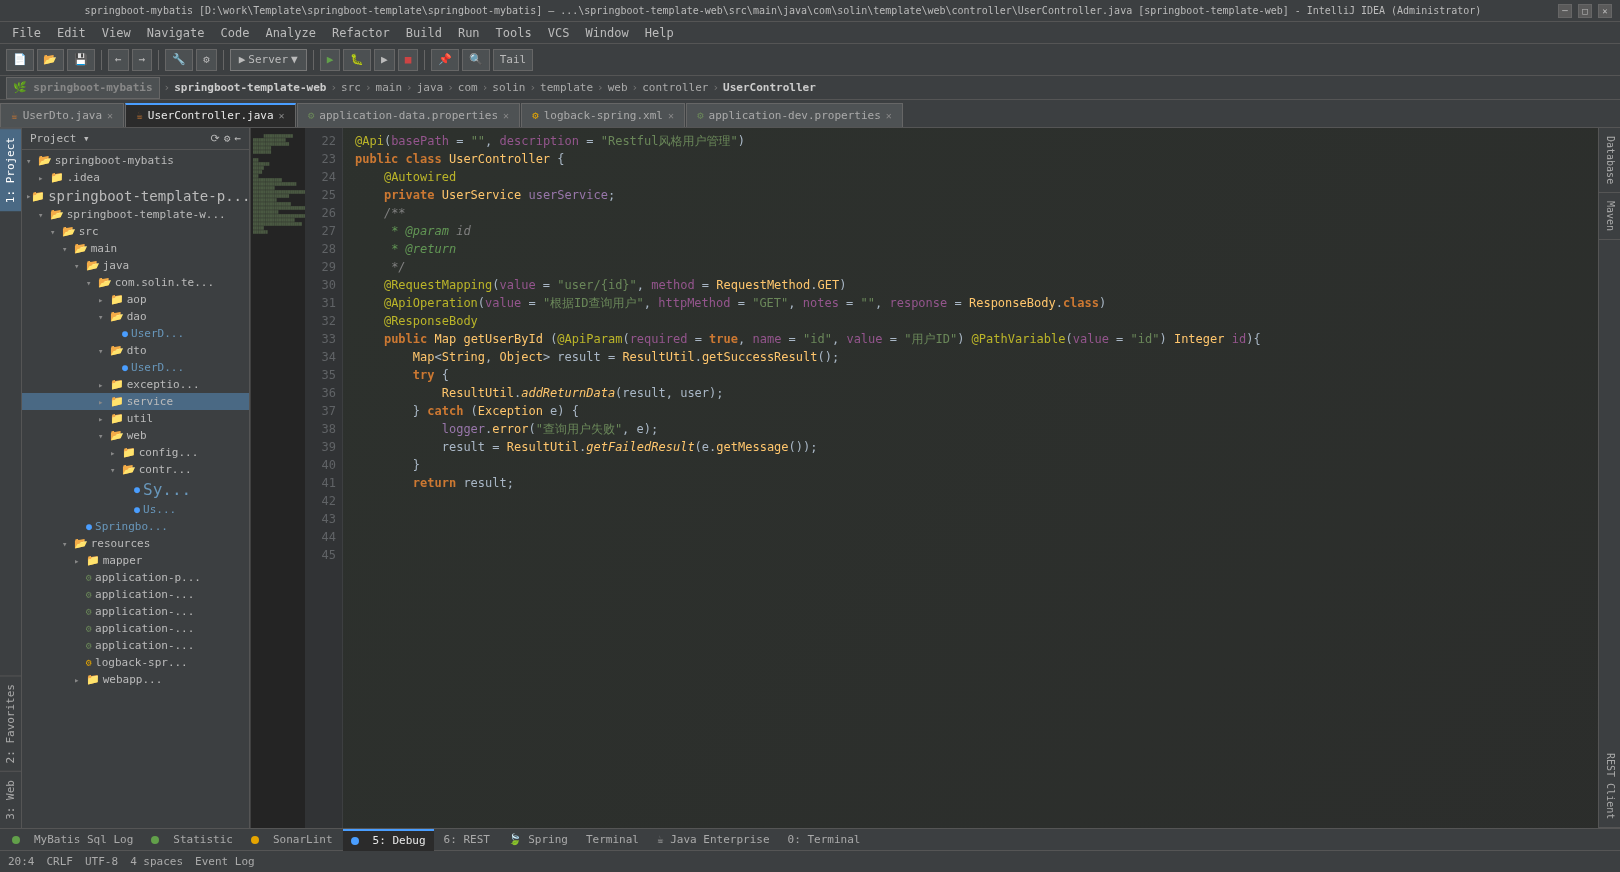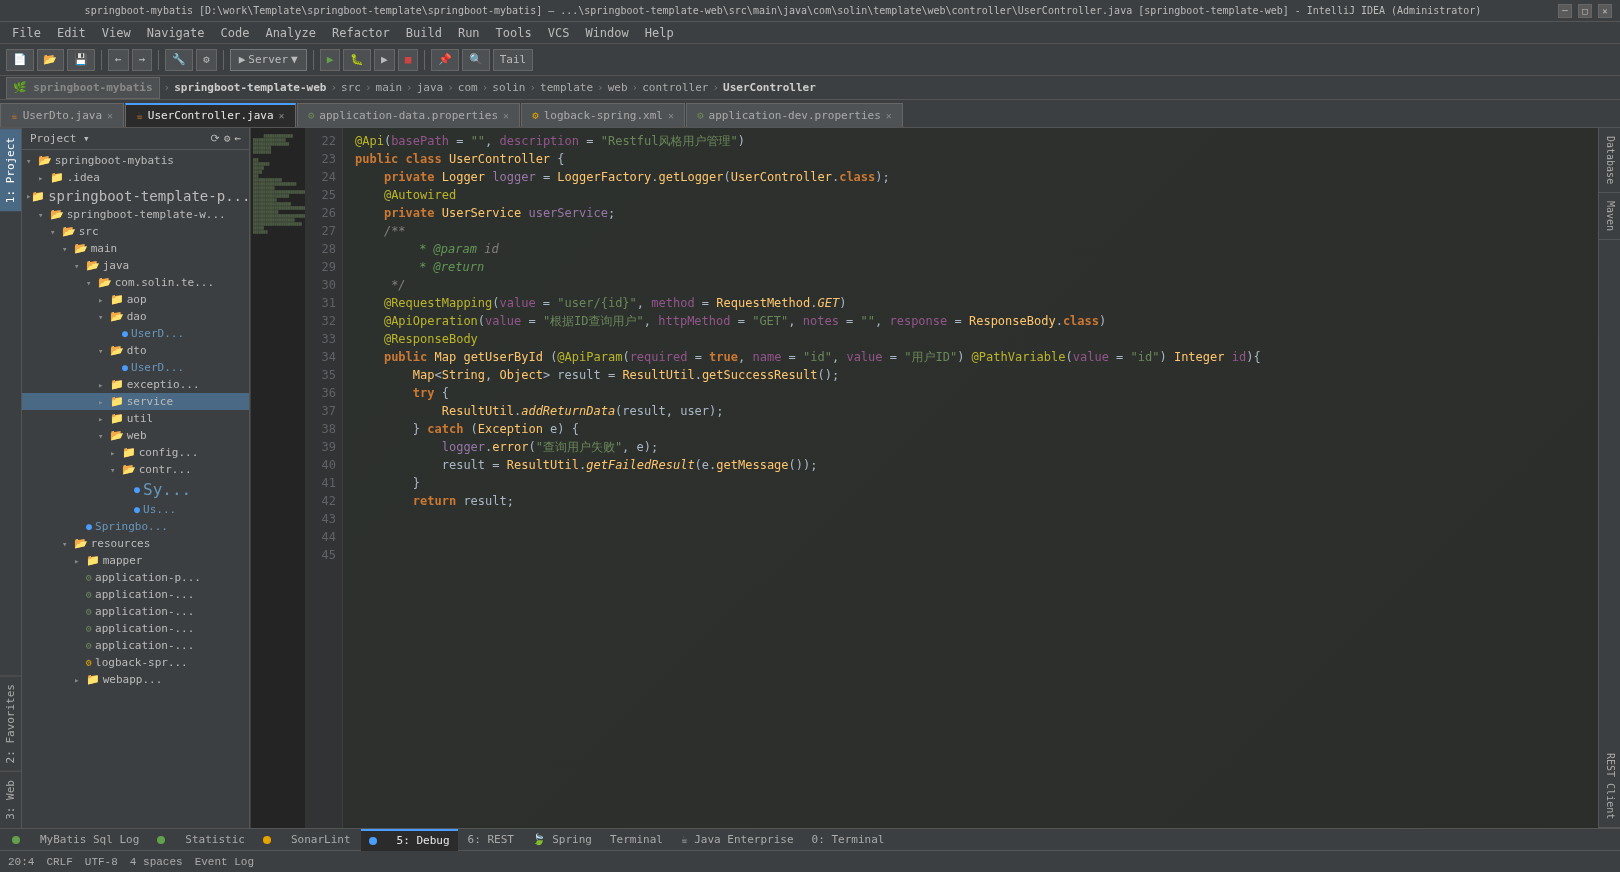--- a/index.html
+++ b/index.html
@@ -49,48 +49,48 @@
     #minimap { width: 60px; background: #1e1e1e; border-left: 1px solid #555; overflow: hidden; opacity: 0.6; }
     #line-numbers { width: 40px; background: #313335; text-align: right; padding: 4px 6px 4px 0; color: #606366; font-size: 12px; line-height: 18px; user-select: none; border-right: 1px solid #3d3f41; flex-shrink: 0; }
     #code-area { flex: 1; padding: 4px 12px; font-size: 12px; line-height: 18px; overflow: visible; position: relative; }
 
     
     .kw { color: #cc7832; font-weight: bold; }
     .ann { color: #bbb529; }
     .str { color: #6a8759; }
     .cls { color: #ffc66d; }
     .cmt { color: #808080; font-style: italic; }
-    .cmt-tag { color: #629755; font-style: italic; margin-left: 28px; }
+    .cmt-tag { color: #629755; font-style: italic; }
     .mth { color: #ffc66d; }
     .var { color: #a9b7c6; }
     .param { color: #94558d; }
     .field { color: #9876aa; }
 
     code { display: block; white-space: pre; line-height: 18px; }
 
     
     #right-panel { width: 22px; display: flex; flex-direction: column; background: #3c3f41; border-left: 1px solid #555; }
     .right-tab { writing-mode: vertical-rl; text-orientation: mixed; padding: 8px 4px; font-size: 11px; color: #aaaaaa; cursor: pointer; border-bottom: 1px solid #555; }
 
     
     #left-panel-tabs { width: 22px; background: #3c3f41; border-right: 1px solid #555; display: flex; flex-direction: column; }
     .left-tab { writing-mode: vertical-rl; transform: rotate(180deg); text-orientation: mixed; padding: 8px 4px; font-size: 11px; color: #aaaaaa; cursor: pointer; border-bottom: 1px solid #555; }
     .left-tab.active { color: #ffffff; background: #4a6984; }
     #bottom-tabs { height: 22px; background: #3c3f41; border-top: 1px solid #555; display: flex; align-items: center; padding: 0 4px; gap: 2px; }
-    .bottom-tab { padding: 0 8px; height: 22px; line-height: 22px; font-size: 11px; color: #aaaaaa; cursor: pointer; display: flex; align-items: center; gap: 20px; }
+    .bottom-tab { padding: 0 8px; height: 22px; line-height: 22px; font-size: 11px; color: #aaaaaa; cursor: pointer; display: flex; align-items: center; gap: 14px; }
     .bottom-tab.active { color: #e8e8e8; border-top: 2px solid #4a9eff; background: #2b2b2b; }
     .bottom-tab .dot { width: 8px; height: 8px; border-radius: 50%; }
     .dot-green { background: #62a04a; }
     .dot-orange { background: #e5a400; }
     .dot-blue { background: #4a9eff; }
 
     
     #status-bar { height: 22px; background: #3c3f41; border-top: 1px solid #555; display: flex; align-items: center; padding: 0 8px; font-size: 11px; color: #aaaaaa; }
     #status-left { flex: 1; }
-    #status-right { display: flex; gap: 12px; font-family: Liberation Mono, monospace; }
+    #status-right { display: flex; gap: 12px; }
 
     #editor-wrapper { display: flex; flex: 1; overflow: auto; position: relative; }
   </style>
 </head>
 <body>
 
 <div id="title-bar">
   <span style="font-size:10px; overflow:hidden; white-space:nowrap; text-overflow:ellipsis;">springboot-mybatis [D:\work\Template\springboot-template\springboot-mybatis] – ...\springboot-template-web\src\main\java\com\solin\template\web\controller\UserController.java [springboot-template-web] - IntelliJ IDEA (Administrator)</span>
   <div id="title-controls">
     <div class="title-btn">─</div>
@@ -501,29 +501,28 @@
   <div id="editor-wrapper" style="flex:1; display:flex; overflow:auto; position:relative; background:linear-gradient(135deg, rgba(80,150,80,0.06) 0%, rgba(60,120,60,0.03) 100%);">
 
     <div id="line-numbers" style="background:#313335; width:38px; text-align:right; padding:4px 6px 4px 0; color:#606366; font-size:12px; line-height:18px; user-select:none; flex-shrink:0; font-family:Consolas,monospace;">
 22<br>23<br>24<br>25<br>26<br>27<br>28<br>29<br>30<br>31<br>32<br>33<br>34<br>35<br>36<br>37<br>38<br>39<br>40<br>41<br>42<br>43<br>44<br>45
     </div>
 
     <div id="code-area" style="flex:1; padding:4px 12px; font-size:12px; line-height:18px; font-family:Consolas,monospace;">
 
       <code><span class="ann">@Api</span>(<span class="param">basePath</span> = <span class="str">""</span>, <span class="param">description</span> = <span class="str">"Restful风格用户管理"</span>)</code>
       <code><span class="kw">public class</span> <span class="cls">UserController</span> {</code>
-      <code>    <span class="kw">private</span> <span class="cls">Logger</span> <span class="field">logger</span> = <span class="cls">LoggerFactory</span>.<span class="mth">getLogger</span>(<span class="cls">UserController</span>.<span class="kw">class</span>);</code>
       <code>    <span class="ann" style="color:#bbb529;">@Autowired</span></code>
       <code>    <span class="kw">private</span> <span class="cls">UserService</span> <span class="field">userService</span>;</code>
       <code></code>
       <code>    <span class="cmt">/**</span></code>
       <code>     <span class="cmt-tag">* @param</span> <span class="cmt">id</span></code>
       <code>     <span class="cmt-tag">* @return</span></code>
       <code>     <span class="cmt">*/</span></code>
-      <code>    <span class="ann">@RequestMapping</span>(<span class="param">value</span> = <span class="str">"user/{id}"</span>, <span class="param">method</span> = <span class="cls">RequestMethod</span>.<span class="mth" style="font-style:italic;margin-top:20px;">GET</span>)</code>
+      <code>    <span class="ann">@RequestMapping</span>(<span class="param">value</span> = <span class="str">"user/{id}"</span>, <span class="param">method</span> = <span class="cls">RequestMethod</span>.<span class="mth" style="margin-top:20px;">GET</span>)</code>
       <code>    <span class="ann">@ApiOperation</span>(<span class="param">value</span> = <span class="str">"根据ID查询用户"</span>, <span class="param">httpMethod</span> = <span class="str">"GET"</span>, <span class="param">notes</span> = <span class="str">""</span>, <span class="param">response</span> = <span class="cls">ResponseBody</span>.<span class="kw">class</span>)</code>
       <code>    <span class="ann">@ResponseBody</span></code>
       <code>    <span class="kw">public</span> <span class="cls">Map</span> <span class="mth">getUserById</span> (<span class="ann">@ApiParam</span>(<span class="param">required</span> = <span class="kw">true</span>, <span class="param">name</span> = <span class="str">"id"</span>, <span class="param">value</span> = <span class="str">"用户ID"</span>) <span class="ann">@PathVariable</span>(<span class="param">value</span> = <span class="str">"id"</span>) <span class="cls">Integer</span> <span class="param">id</span>){</code>
       <code>        <span class="cls">Map</span>&lt;<span class="cls">String</span>, <span class="cls">Object</span>&gt; <span class="var">result</span> = <span class="cls">ResultUtil</span>.<span class="mth">getSuccessResult</span>();</code>
       <code>        <span class="kw">try</span> {</code>
       <code>            <span class="cls">ResultUtil</span>.<span class="mth" style="font-style:italic;">addReturnData</span>(<span class="var">result</span>, <span class="var">user</span>);</code>
       <code>        } <span class="kw">catch</span> (<span class="cls">Exception</span> <span class="var">e</span>) {</code>
       <code>            <span class="field">logger</span>.<span class="mth">error</span>(<span class="str">"查询用户失败"</span>, <span class="var">e</span>);</code>
       <code>            <span class="var">result</span> = <span class="cls">ResultUtil</span>.<span class="mth" style="font-style:italic;">getFailedResult</span>(<span class="var">e</span>.<span class="mth">getMessage</span>());</code>
       <code>        }</code>

